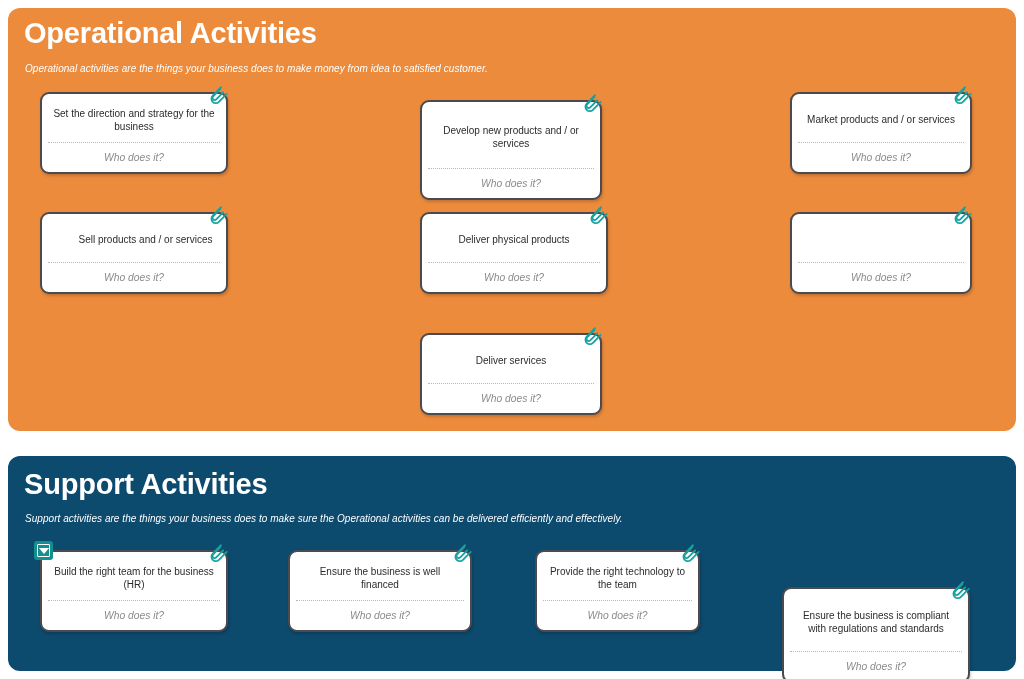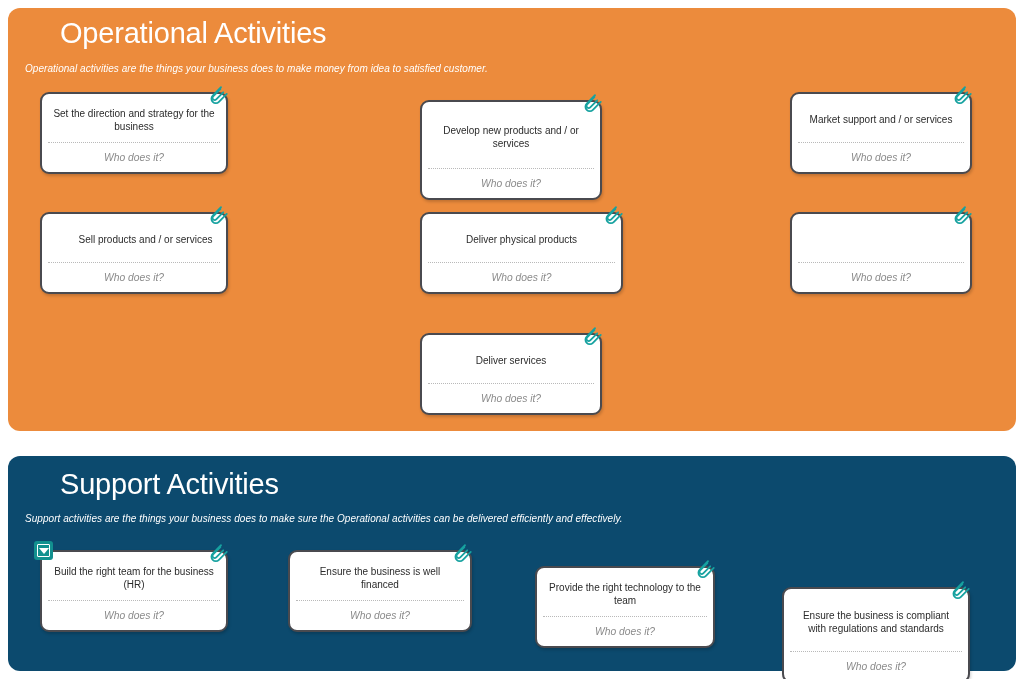--- a/index.html
+++ b/index.html
@@ -40,26 +40,25 @@
     width: 1008px;
     height: 215px;
     background: #0c4a6e;
   }
 
   .panel-title {
     position: absolute;
     left: 16px;
     top: 10px;
     font-size: 29px;
-    font-weight: 400;
+    font-weight: 700;
     color: #ffffff;
     letter-spacing: -0.2px;
     line-height: 1.1;
     white-space: nowrap;
-    margin-left: 36px;
   }
 
   .panel-subtitle {
     position: absolute;
     left: 17px;
     top: 55px;
     font-size: 10px;
     font-style: italic;
     color: #ffffff;
     white-space: nowrap;
@@ -176,40 +175,40 @@
       <div class="card-title">Develop new products and / or services</div>
       <div class="card-divider"></div>
       <div class="card-footer">Who does it?</div>
       <svg class="clip-icon" viewBox="0 0 26 28">
         <path d="M18.6 6.1 L9.0 15.8 c-2.0 2.0 -2.0 5.2 0 7.2 c2.0 2.0 5.2 2.0 7.2 0 l9.1 -9.2" fill="none" stroke="#17a2a0" stroke-width="2.1" stroke-linecap="round" transform="translate(-4,-1) scale(0.86)"></path>
         <path d="M20.0 12.0 l-8.1 8.2 c-1.0 1.0 -2.6 1.0 -3.6 0 c-1.0 -1.0 -1.0 -2.6 0 -3.6 l8.4 -8.4" fill="none" stroke="#17a2a0" stroke-width="2.1" stroke-linecap="round" transform="translate(-3,-1) scale(0.86)"></path>
       </svg>
     </div>
 
     <div class="card" style="left:782px; top:84px; width:182px; height:82px;">
-      <div class="card-title">Market support and / or services</div>
+      <div class="card-title">Market products and / or services</div>
       <div class="card-divider"></div>
       <div class="card-footer">Who does it?</div>
       <svg class="clip-icon" viewBox="0 0 26 28">
         <path d="M18.6 6.1 L9.0 15.8 c-2.0 2.0 -2.0 5.2 0 7.2 c2.0 2.0 5.2 2.0 7.2 0 l9.1 -9.2" fill="none" stroke="#17a2a0" stroke-width="2.1" stroke-linecap="round" transform="translate(-4,-1) scale(0.86)"></path>
         <path d="M20.0 12.0 l-8.1 8.2 c-1.0 1.0 -2.6 1.0 -3.6 0 c-1.0 -1.0 -1.0 -2.6 0 -3.6 l8.4 -8.4" fill="none" stroke="#17a2a0" stroke-width="2.1" stroke-linecap="round" transform="translate(-3,-1) scale(0.86)"></path>
       </svg>
     </div>
 
     <div class="card" style="left:32px; top:204px; width:188px; height:82px;padding-left:23px;">
       <div class="card-title">Sell products and / or services</div>
       <div class="card-divider"></div>
       <div class="card-footer">Who does it?</div>
       <svg class="clip-icon" viewBox="0 0 26 28">
         <path d="M18.6 6.1 L9.0 15.8 c-2.0 2.0 -2.0 5.2 0 7.2 c2.0 2.0 5.2 2.0 7.2 0 l9.1 -9.2" fill="none" stroke="#17a2a0" stroke-width="2.1" stroke-linecap="round" transform="translate(-4,-1) scale(0.86)"></path>
         <path d="M20.0 12.0 l-8.1 8.2 c-1.0 1.0 -2.6 1.0 -3.6 0 c-1.0 -1.0 -1.0 -2.6 0 -3.6 l8.4 -8.4" fill="none" stroke="#17a2a0" stroke-width="2.1" stroke-linecap="round" transform="translate(-3,-1) scale(0.86)"></path>
       </svg>
     </div>
 
-    <div class="card" style="left:412px; top:204px; width:203px; height:82px;">
+    <div class="card" style="left:412px; top:204px; width:188px; height:82px;">
       <div class="card-title">Deliver physical products</div>
       <div class="card-divider"></div>
       <div class="card-footer">Who does it?</div>
       <svg class="clip-icon" viewBox="0 0 26 28">
         <path d="M18.6 6.1 L9.0 15.8 c-2.0 2.0 -2.0 5.2 0 7.2 c2.0 2.0 5.2 2.0 7.2 0 l9.1 -9.2" fill="none" stroke="#17a2a0" stroke-width="2.1" stroke-linecap="round" transform="translate(-4,-1) scale(0.86)"></path>
         <path d="M20.0 12.0 l-8.1 8.2 c-1.0 1.0 -2.6 1.0 -3.6 0 c-1.0 -1.0 -1.0 -2.6 0 -3.6 l8.4 -8.4" fill="none" stroke="#17a2a0" stroke-width="2.1" stroke-linecap="round" transform="translate(-3,-1) scale(0.86)"></path>
       </svg>
     </div>
 
     <div class="card" style="left:782px; top:204px; width:182px; height:82px;">
@@ -252,21 +251,21 @@
     <div class="card" style="left:280px; top:94px; width:184px; height:82px;">
       <div class="card-title">Ensure the business is well financed</div>
       <div class="card-divider"></div>
       <div class="card-footer">Who does it?</div>
       <svg class="clip-icon" viewBox="0 0 26 28">
         <path d="M18.6 6.1 L9.0 15.8 c-2.0 2.0 -2.0 5.2 0 7.2 c2.0 2.0 5.2 2.0 7.2 0 l9.1 -9.2" fill="none" stroke="#17a2a0" stroke-width="2.1" stroke-linecap="round" transform="translate(-4,-1) scale(0.86)"></path>
         <path d="M20.0 12.0 l-8.1 8.2 c-1.0 1.0 -2.6 1.0 -3.6 0 c-1.0 -1.0 -1.0 -2.6 0 -3.6 l8.4 -8.4" fill="none" stroke="#17a2a0" stroke-width="2.1" stroke-linecap="round" transform="translate(-3,-1) scale(0.86)"></path>
       </svg>
     </div>
 
-    <div class="card" style="left:527px; top:94px; width:180px; height:82px;margin-top:16px;">
+    <div class="card" style="left:527px; top:94px; width:165px; height:82px;">
       <div class="card-title">Provide the right technology to the team</div>
       <div class="card-divider"></div>
       <div class="card-footer">Who does it?</div>
       <svg class="clip-icon" viewBox="0 0 26 28">
         <path d="M18.6 6.1 L9.0 15.8 c-2.0 2.0 -2.0 5.2 0 7.2 c2.0 2.0 5.2 2.0 7.2 0 l9.1 -9.2" fill="none" stroke="#17a2a0" stroke-width="2.1" stroke-linecap="round" transform="translate(-4,-1) scale(0.86)"></path>
         <path d="M20.0 12.0 l-8.1 8.2 c-1.0 1.0 -2.6 1.0 -3.6 0 c-1.0 -1.0 -1.0 -2.6 0 -3.6 l8.4 -8.4" fill="none" stroke="#17a2a0" stroke-width="2.1" stroke-linecap="round" transform="translate(-3,-1) scale(0.86)"></path>
       </svg>
     </div>
 
     <div class="card" style="left:774px; top:94px; width:188px; height:96px;margin-top:37px;">

